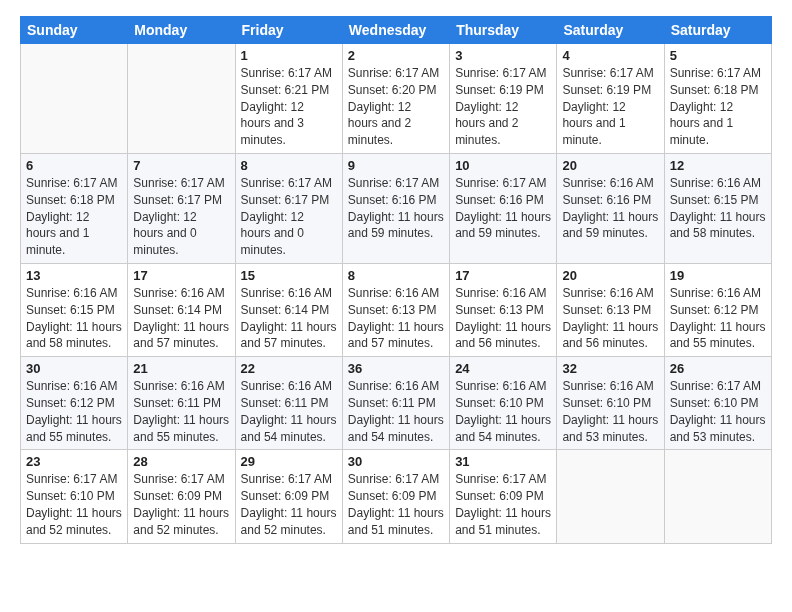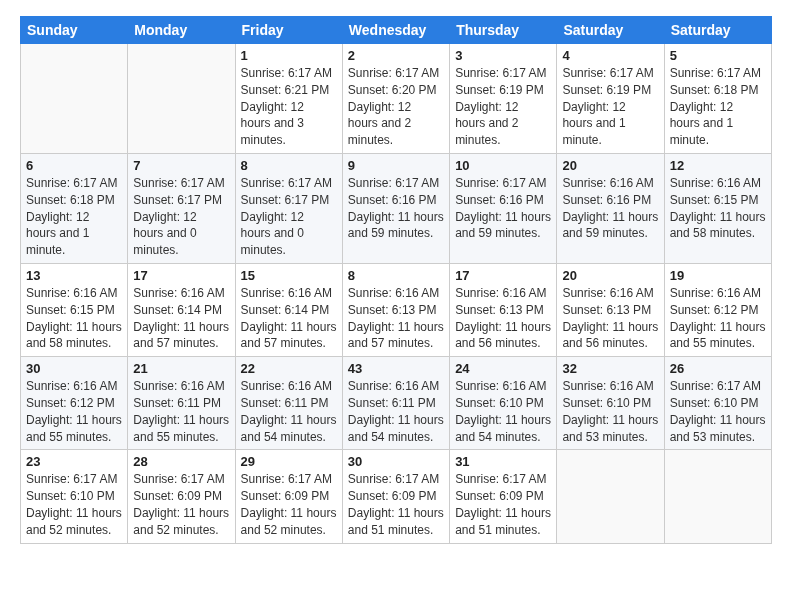--- a/index.html
+++ b/index.html
@@ -259,21 +259,21 @@
 Sunset: 6:11 PM
 Daylight: 11 hours and 55 minutes.</div>
           </td>
           <td>
             <span class="day-number">22</span>
             <div class="day-info" style="white-space: pre-line;">Sunrise: 6:16 AM
 Sunset: 6:11 PM
 Daylight: 11 hours and 54 minutes.</div>
           </td>
           <td>
-            <span class="day-number">43</span>
+            <span class="day-number">36</span>
             <div class="day-info" style="white-space: pre-line;">Sunrise: 6:16 AM
 Sunset: 6:11 PM
 Daylight: 11 hours and 54 minutes.</div>
           </td>
           <td>
             <span class="day-number">24</span>
             <div class="day-info" style="white-space: pre-line;">Sunrise: 6:16 AM
 Sunset: 6:10 PM
 Daylight: 11 hours and 54 minutes.</div>
           </td>

